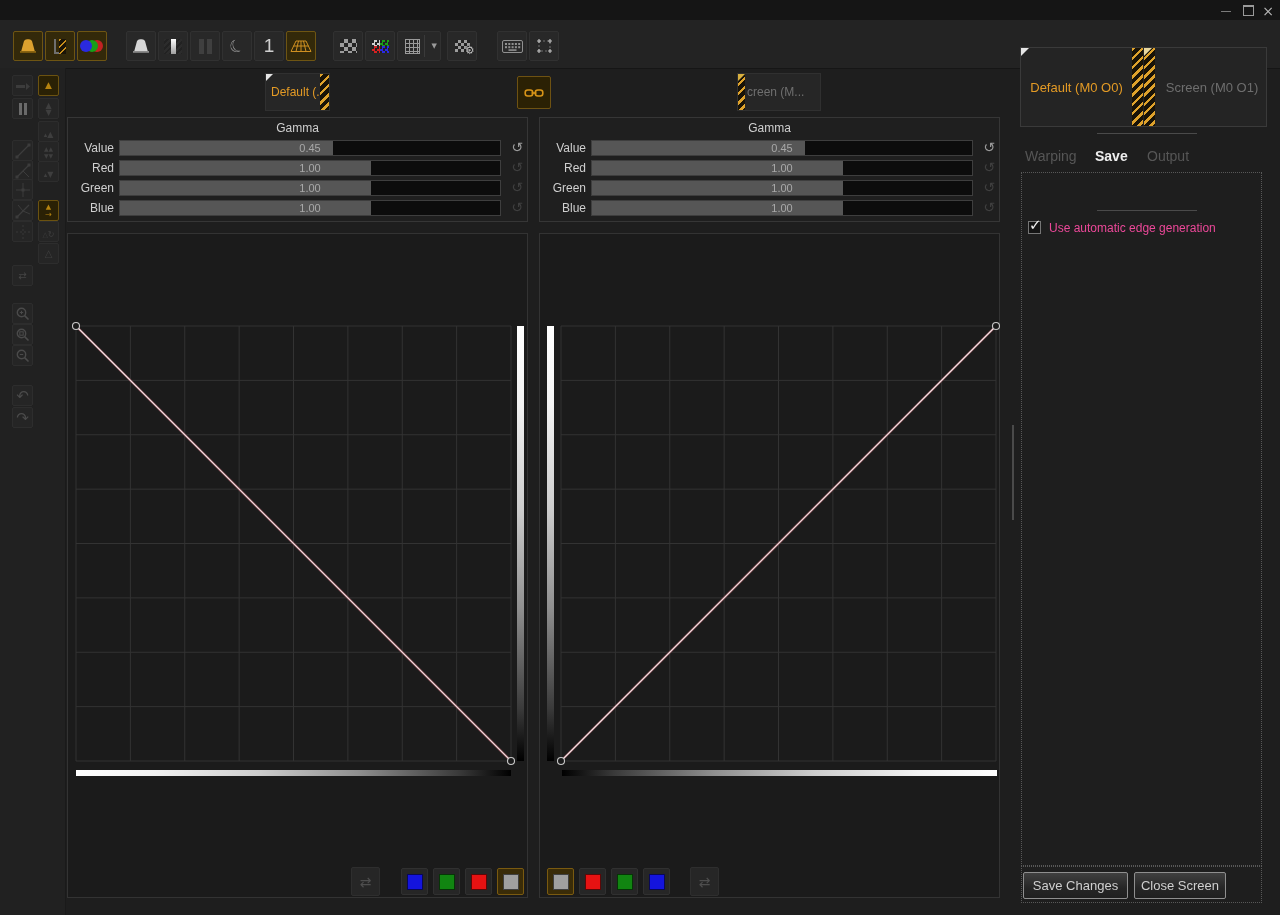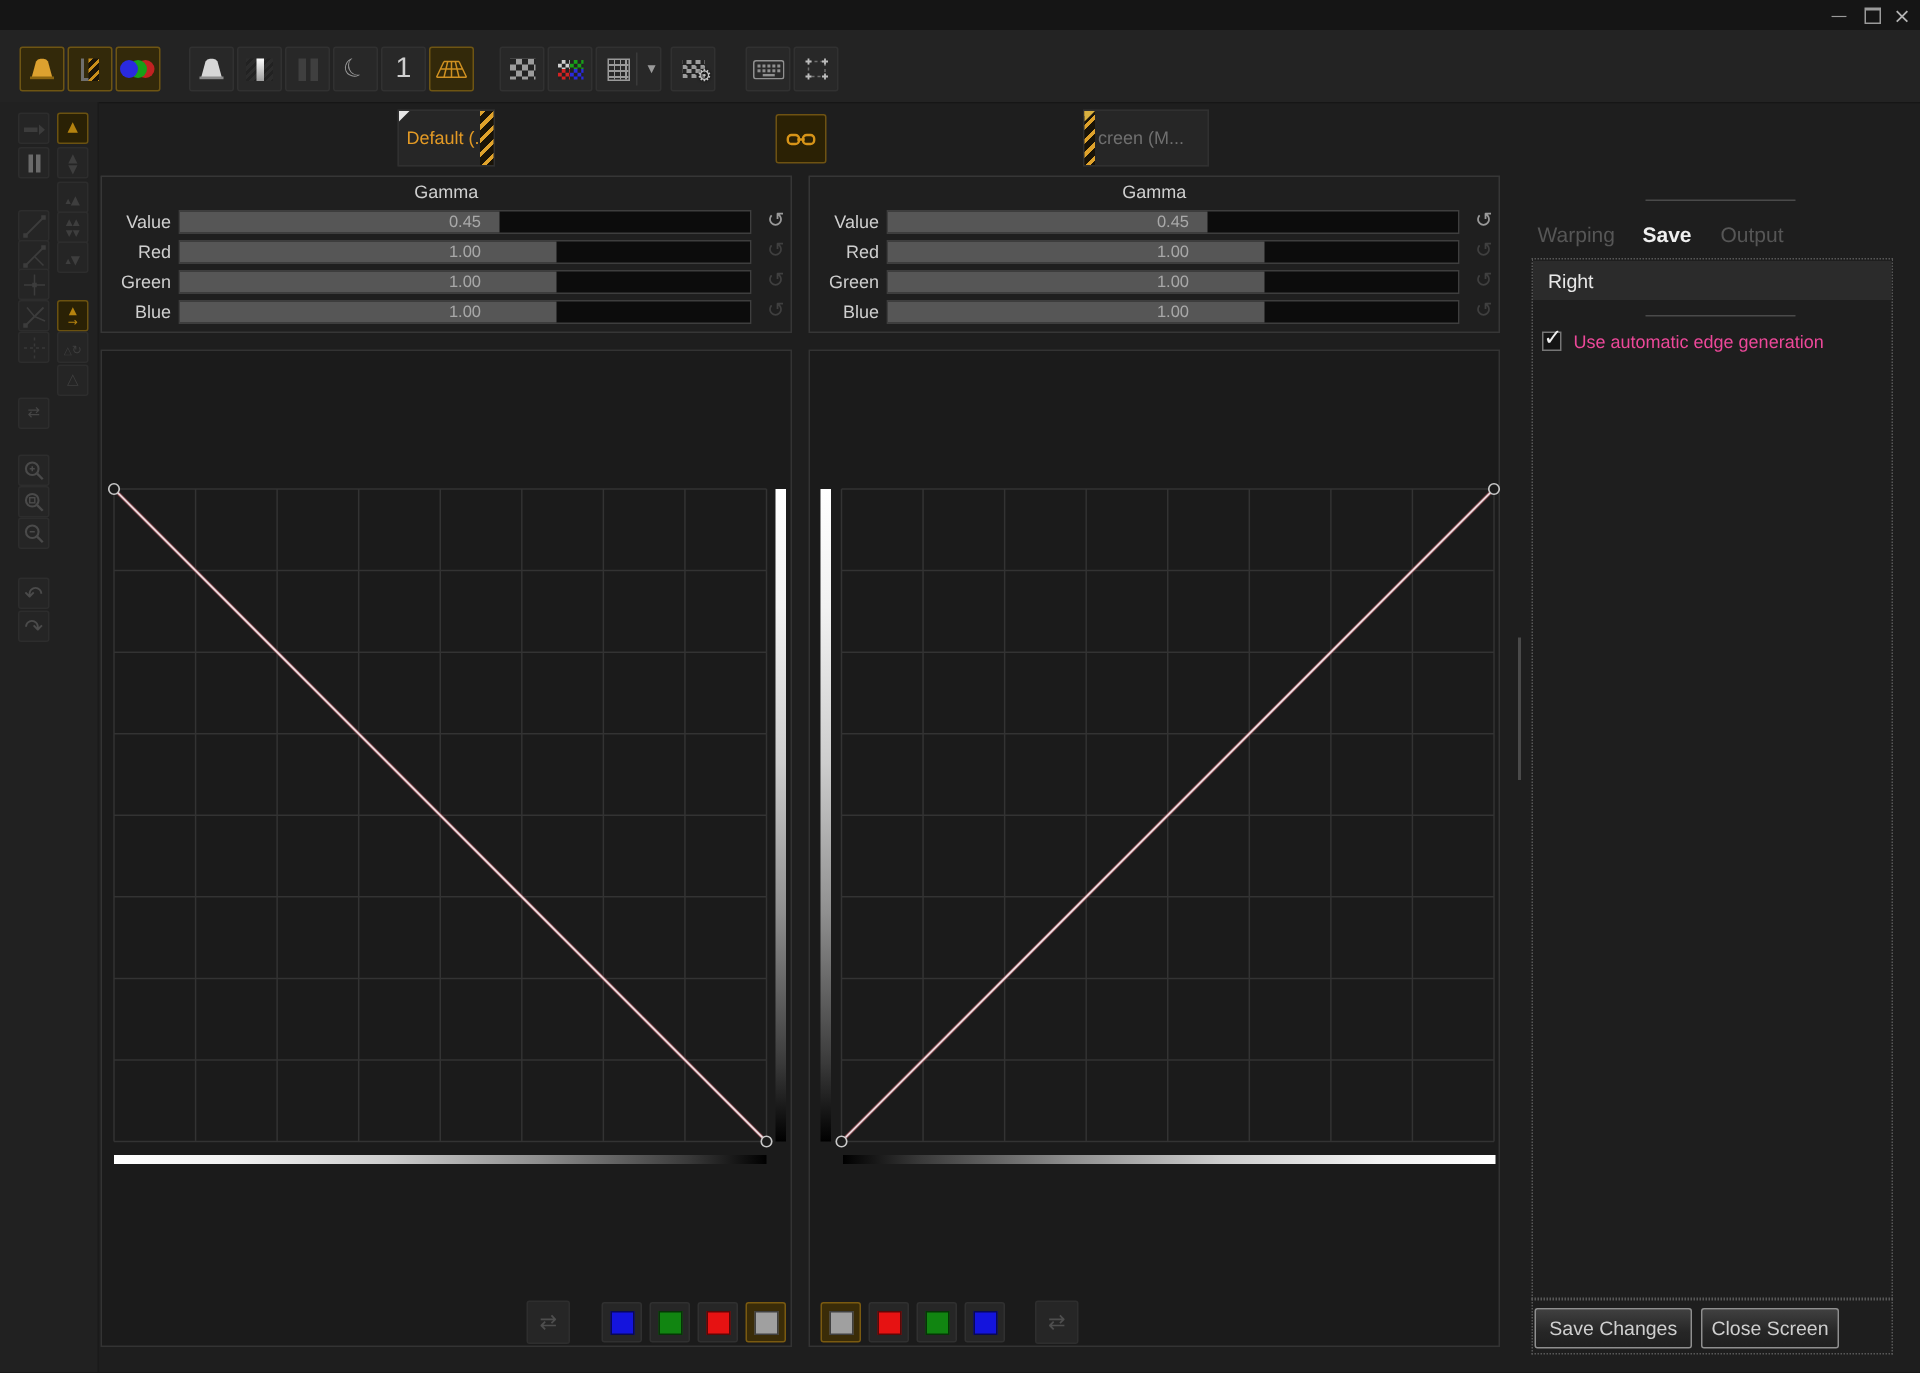--- a/index.html
+++ b/index.html
@@ -358,21 +358,21 @@
     <span class="lbl" style="left:5px;color:#e39a25;">Default (..</span>
     <span class="hatchstrip" style="right:0;width:9px;"></span>
   </div>
   <div class="linkbtn">
     <svg width="20" height="12" fill="none" stroke="#d79418" stroke-width="1.6">
       <rect x="1.2" y="3" width="7.5" height="6" rx="2.5"></rect>
         <rect x="11.3" y="3" width="7.5" height="6" rx="2.5"></rect>
         <line x1="7.5" y1="6" x2="12.5" y2="6"></line>
     </svg>
   </div>
-  <div class="stab" style="left:722px;width:84px;">
+  <div class="stab" style="left:737px;width:84px;">
     <span class="hatchstrip" style="left:0;width:7px;"></span>
     <span class="cornertri" style="left:0;top:0;border-width:7px 7px 0 0;border-color:#d8b040 transparent transparent transparent;z-index:2;"></span>
     <span class="lbl" style="left:9px;color:#6f6f6f;">creen (M...</span>
   </div>
 
   <div class="gpanel" style="left:67px;">
     <div class="gtitle">Gamma</div>
     <div class="grow" style="top:21px;">
       <span class="glabel">Value</span>
       <div class="gslider">
@@ -526,30 +526,35 @@
     <div class="swatch" style="left:103px;top:634px;">
         <span class="chip blue"></span>
       </div>
     <div class="refbtn" style="left:150px;top:633px;">
       <span class="glyph">⇄</span>
     </div>
   </div>
 
   <div class="abs scrollthumb"></div>
 
+  <div class="thumbbox">
+    <span class="cornertri" style="left:0;top:0;border-width:8px 8px 0 0;border-color:#e6e6e6 transparent transparent transparent;"></span>
+    <div class="thumblbl" style="left:0;width:111px;color:#e39a25;">Default (M0 O0)</div>
+    <span class="hatchstrip" style="left:111px;width:11px;"></span>
+    <span class="hatchstrip" style="left:123px;width:11px;"></span>
+    <span class="cornertri" style="left:123px;top:0;border-width:8px 8px 0 0;border-color:#e8d8a0 transparent transparent transparent;z-index:2;"></span>
+    <div class="thumblbl" style="left:135px;width:112px;color:#6e6e6e;">Screen (M0 O1)</div>
+  </div>
   <div class="sdivider" style="left:1097px;top:133px;"></div>
 
   <div class="sbtab" style="left:1025px;">Warping</div>
   <div class="sbtab active" style="left:1095px;">Save</div>
   <div class="sbtab" style="left:1147px;">Output</div>
 
   <div class="dotbox" style="left:1021px;top:172px;width:241px;height:694px;"></div>
-  <div class="rightrow">
-    <span>Right</span>
-  </div>
   <div class="sdivider" style="left:1097px;top:210px;"></div>
   <div class="cb">
     <span class="mark glyph">✓</span>
   </div>
   <div class="cblabel">Use automatic edge generation</div>
 
   <div class="dotbox" style="left:1021px;top:866px;width:241px;height:37px;"></div>
   <div class="actbtn" style="left:1023px;width:105px;">Save Changes</div>
   <div class="actbtn" style="left:1134px;width:92px;">Close Screen</div>
 

